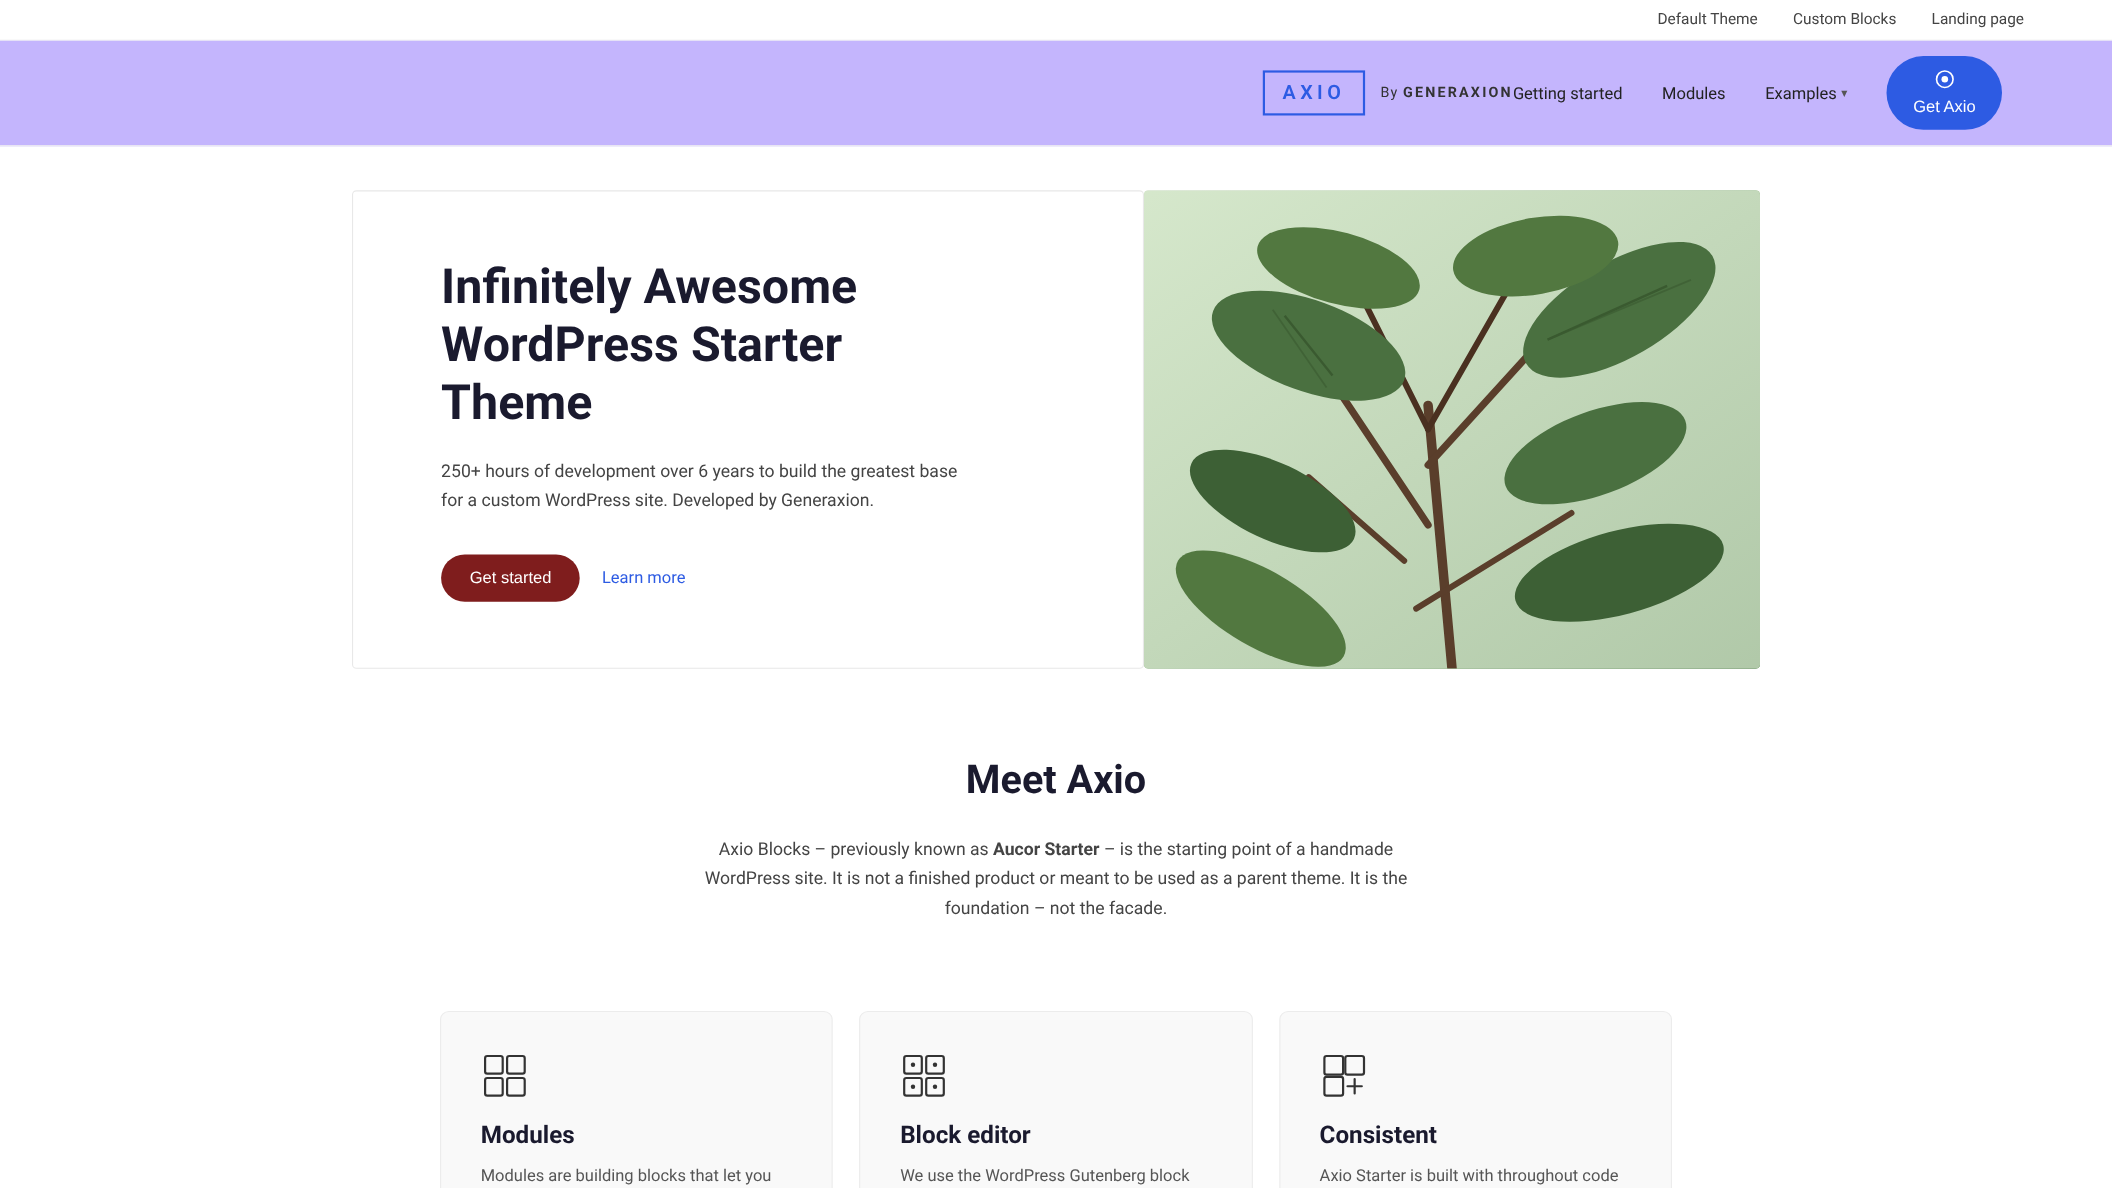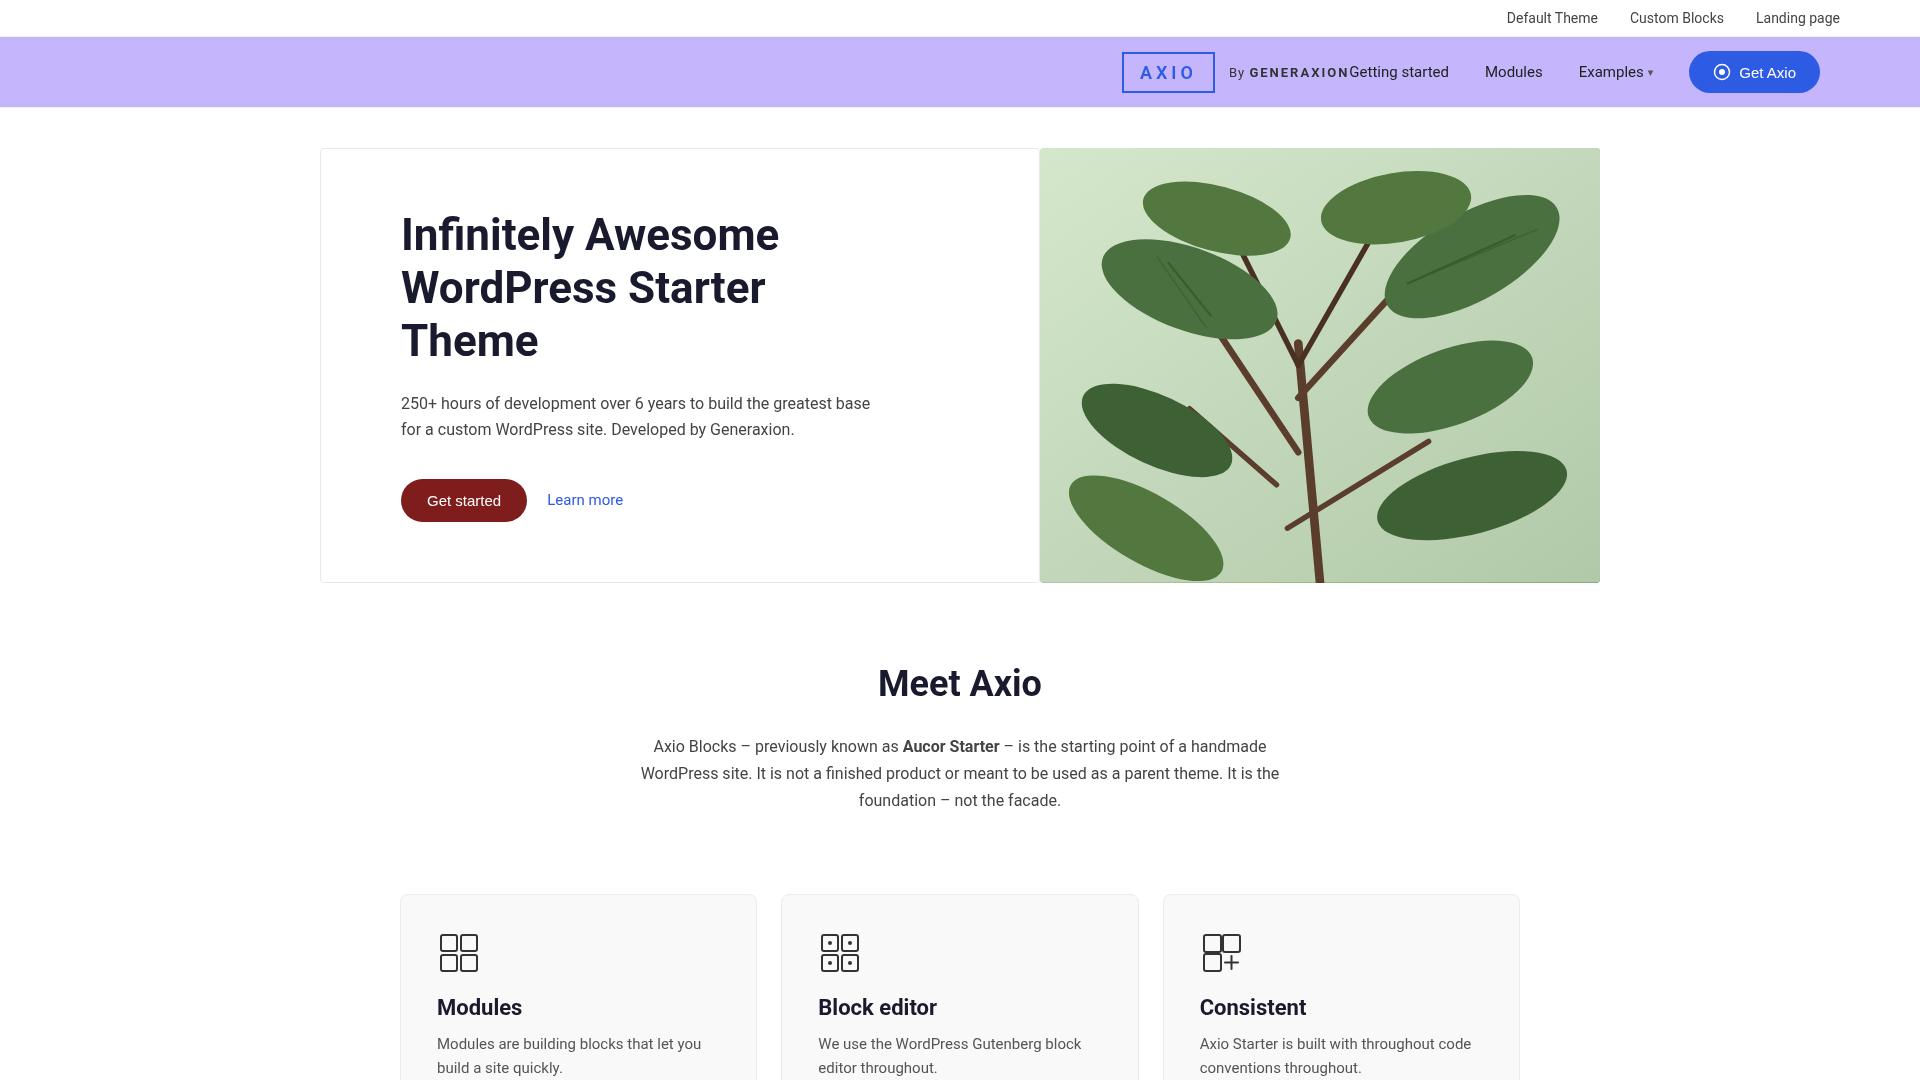--- a/index.html
+++ b/index.html
@@ -104,20 +104,21 @@
       align-items: center;
       gap: 8px;
       background: #2d5be3;
       color: #fff;
       border: none;
       border-radius: 50px;
       padding: 12px 24px;
       font-size: 15px;
       font-weight: 500;
       cursor: pointer;
+      flex-direction: column;
     }
 
     .axio-icon {
       width: 18px;
       height: 18px;
     }
 
     
     .hero-section {
       display: flex;

